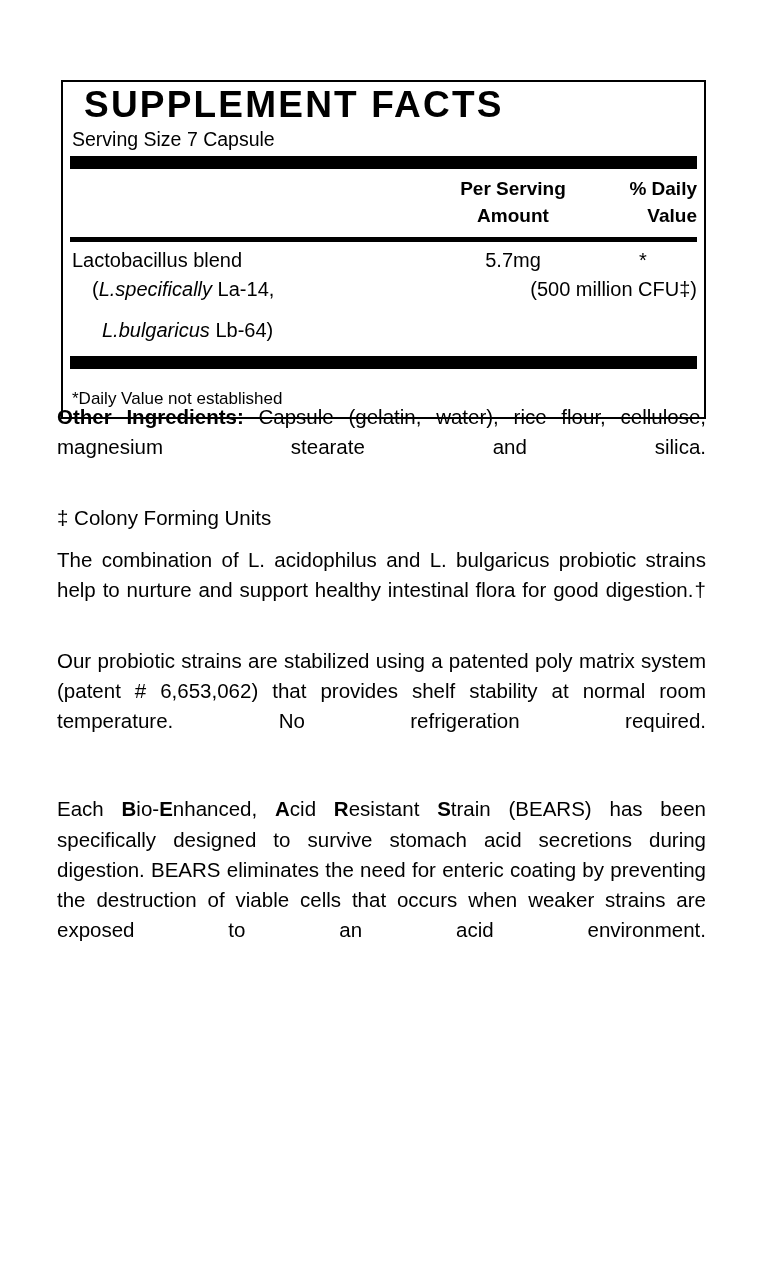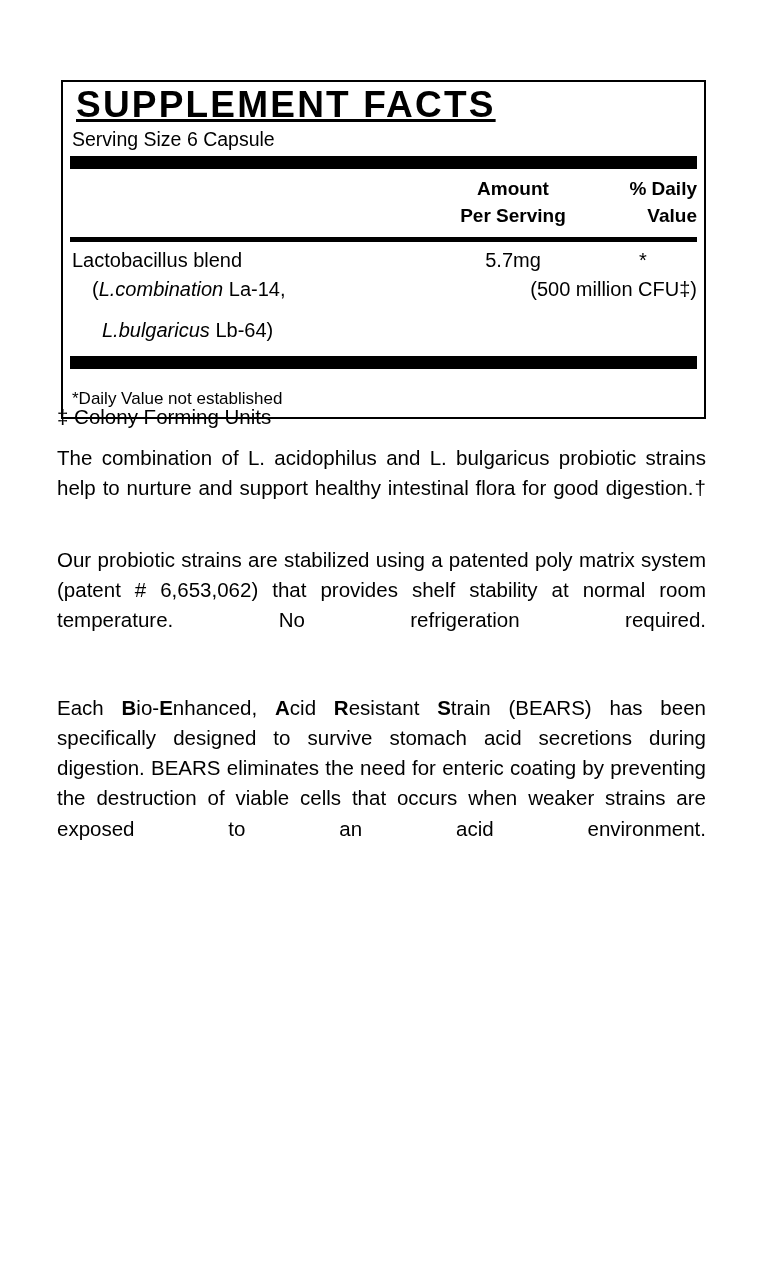--- a/index.html
+++ b/index.html
@@ -36,24 +36,23 @@
 
   .sf-inner {
     padding: 0 7px 0 7px;
   }
 
   .sf-title {
     font-size: 37px;
     font-weight: bold;
     letter-spacing: 2.2px;
     line-height: 1.02;
-    margin: 4px 0 0 4px;
+    margin: 4px 0 0 12px;
     padding-left: 2px;
     white-space: nowrap;
-    text-decoration: underline;
   }
 
   .sf-serving {
     font-size: 19.5px;
     line-height: 1.18;
     margin: 4px 0 0 0;
     padding-left: 2px;
   }
 
   .bar-thick {
@@ -159,67 +158,68 @@
 </head>
 <body>
 
 <div class="page">
 
   <div class="sf-panel">
     <div class="sf-inner">
 
       <div class="sf-title">SUPPLEMENT FACTS</div>
 
-      <div class="sf-serving">Serving Size 6 Capsule</div>
+      <div class="sf-serving">Serving Size 7 Capsule</div>
 
       <div class="bar-thick"></div>
 
       <div class="sf-head">
         <div class="spacer"></div>
         <div class="col-amount">
+          <div>Per Serving</div>
           <div>Amount</div>
-          <div>Per Serving</div>
         </div>
         <div class="col-dv">
           <div>% Daily</div>
           <div>Value</div>
         </div>
       </div>
 
       <div class="rule-med"></div>
 
       <div class="sf-body">
 
         <div class="nrow">
           <div class="nname">Lactobacillus blend</div>
           <div class="namt">5.7mg</div>
           <div class="ndv">*</div>
         </div>
 
         <div class="nrow sub">
-          <div class="nname"><span>(</span><span class="ital">L.combination</span><span> La-14,</span></div>
+          <div class="nname"><span>(</span><span class="ital">L.specifically</span><span> La-14,</span></div>
           <div class="namt wide">(500 million CFU‡)</div>
         </div>
 
         <div class="nrow sub2">
           <div class="nname"><span></span><span class="ital">L.bulgaricus</span><span> Lb-64)</span></div>
           <div class="namt wide"></div>
         </div>
 
       </div>
 
       <div class="bar-thick"></div>
 
       <div class="sf-footnote">*Daily Value not established</div>
 
     </div>
   </div>
 
   <div class="copy">
 
+    <p class="para"><b>Other Ingredients:</b><span> Capsule (gelatin, water), rice flour, cellulose, magnesium stearate and silica.</span></p>
 
     <p class="para nojust">‡ Colony Forming Units</p>
 
     <p class="para">The combination of L. acidophilus and L. bulgaricus probiotic strains help to nurture and support healthy intestinal flora for good digestion.†</p>
 
     <p class="para">Our probiotic strains are stabilized using a patented poly matrix system (patent # 6,653,062) that provides shelf stability at normal room temperature. No refrigeration required.</p>
 
     <p class="para"><span>Each </span><b>B</b><span>io-</span><b>E</b><span>nhanced, </span><b>A</b><span>cid </span><b>R</b><span>esistant </span><b>S</b><span>train (BEARS) has been specifically designed to survive stomach acid secretions during digestion.  BEARS eliminates the need for enteric coating by preventing the destruction of viable cells that occurs when weaker strains are exposed to an acid environment.</span></p>
 
   </div>

